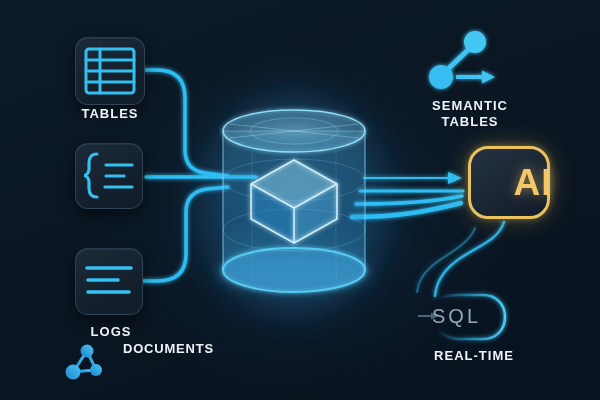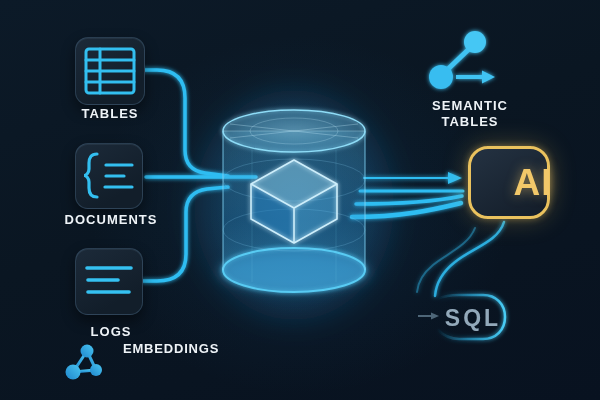--- a/index.html
+++ b/index.html
@@ -31,22 +31,22 @@
     box-sizing:border-box; border-radius:20px;
     border:3px solid #eac25e;
     background:linear-gradient(150deg, rgba(38,52,68,0.92), rgba(19,29,41,0.96));
     box-shadow:0 0 26px rgba(234,194,94,0.28), 0 0 7px rgba(234,194,94,0.40);
     display:flex; align-items:center; justify-content:center;
     color:#f2c869; font-size:37px; font-weight:bold; letter-spacing:1px;
     text-shadow:0 0 12px rgba(242,200,105,0.55);
     padding-left:48px;
   }
   .sql-label {
-    position:absolute; left:432px; top:305px; width:82px; text-align:center;
-    color:#93a9ba; font-size:23px; font-weight:bold; letter-spacing:3px;
+    position:absolute; left:432px; top:305px; width:82px; text-align:left;
+    color:#93a9ba; font-size:20px; font-weight:normal; letter-spacing:3px;
   }
 </style>
 </head>
 <body>
 
 <div class="stage">
 
   <svg class="art" width="600" height="400" viewBox="0 0 600 400">
     <defs>
       <filter id="glow" x="-40%" y="-40%" width="180%" height="180%">
@@ -173,41 +173,41 @@
   <div class="card" style="left:75px; top:143px; width:66px; height:64px;">
     <svg width="54" height="48" viewBox="0 0 54 48">
       <g stroke="#33bff0" stroke-width="3.2" fill="none" stroke-linecap="round">
         <path d="M15,2 C9,2 7,6 7,11 V17 C7,21 4,23.5 2,23.5 C4,23.5 7,26 7,30 V36 C7,41 9,45 15,45"></path>
         <line x1="24" y1="13" x2="50" y2="13"></line>
         <line x1="24" y1="24" x2="42" y2="24"></line>
         <line x1="23" y1="35" x2="50" y2="35"></line>
       </g>
     </svg>
   </div>
-  <div class="label" style="left:51px; top:212px; width:120px;">DOCUMENTS</div>
 
   <div class="card" style="left:75px; top:248px; width:66px; height:65px;">
     <svg width="48" height="36" viewBox="0 0 48 36">
       <g stroke="#35c1f1" stroke-width="3.6" fill="none" stroke-linecap="round">
         <line x1="2" y1="4" x2="46" y2="4"></line>
         <line x1="3" y1="16" x2="33" y2="16"></line>
         <line x1="3" y1="28" x2="44" y2="28"></line>
       </g>
     </svg>
   </div>
   <div class="label" style="left:61px; top:324px; width:100px;">LOGS</div>
 
   <div class="label ve-label" style="left:123px; top:341px;">
-    <span class="l2">EMBEDDINGS</span>
+    <span class="l2">DOCUMENTS</span>
   </div>
 
   <div class="label sem-label" style="left:408px; top:98px; width:124px;">
     <span class="l2">SEMANTIC</span>
     <span class="l2">TABLES</span>
   </div>
 
   <div class="ai-box">
     <span>AI</span>
   </div>
 
   <div class="sql-label">SQL</div>
+  <div class="label" style="left:412px; top:348px; width:124px;">REAL-TIME</div>
 
 </div>
 
 </body></html>

